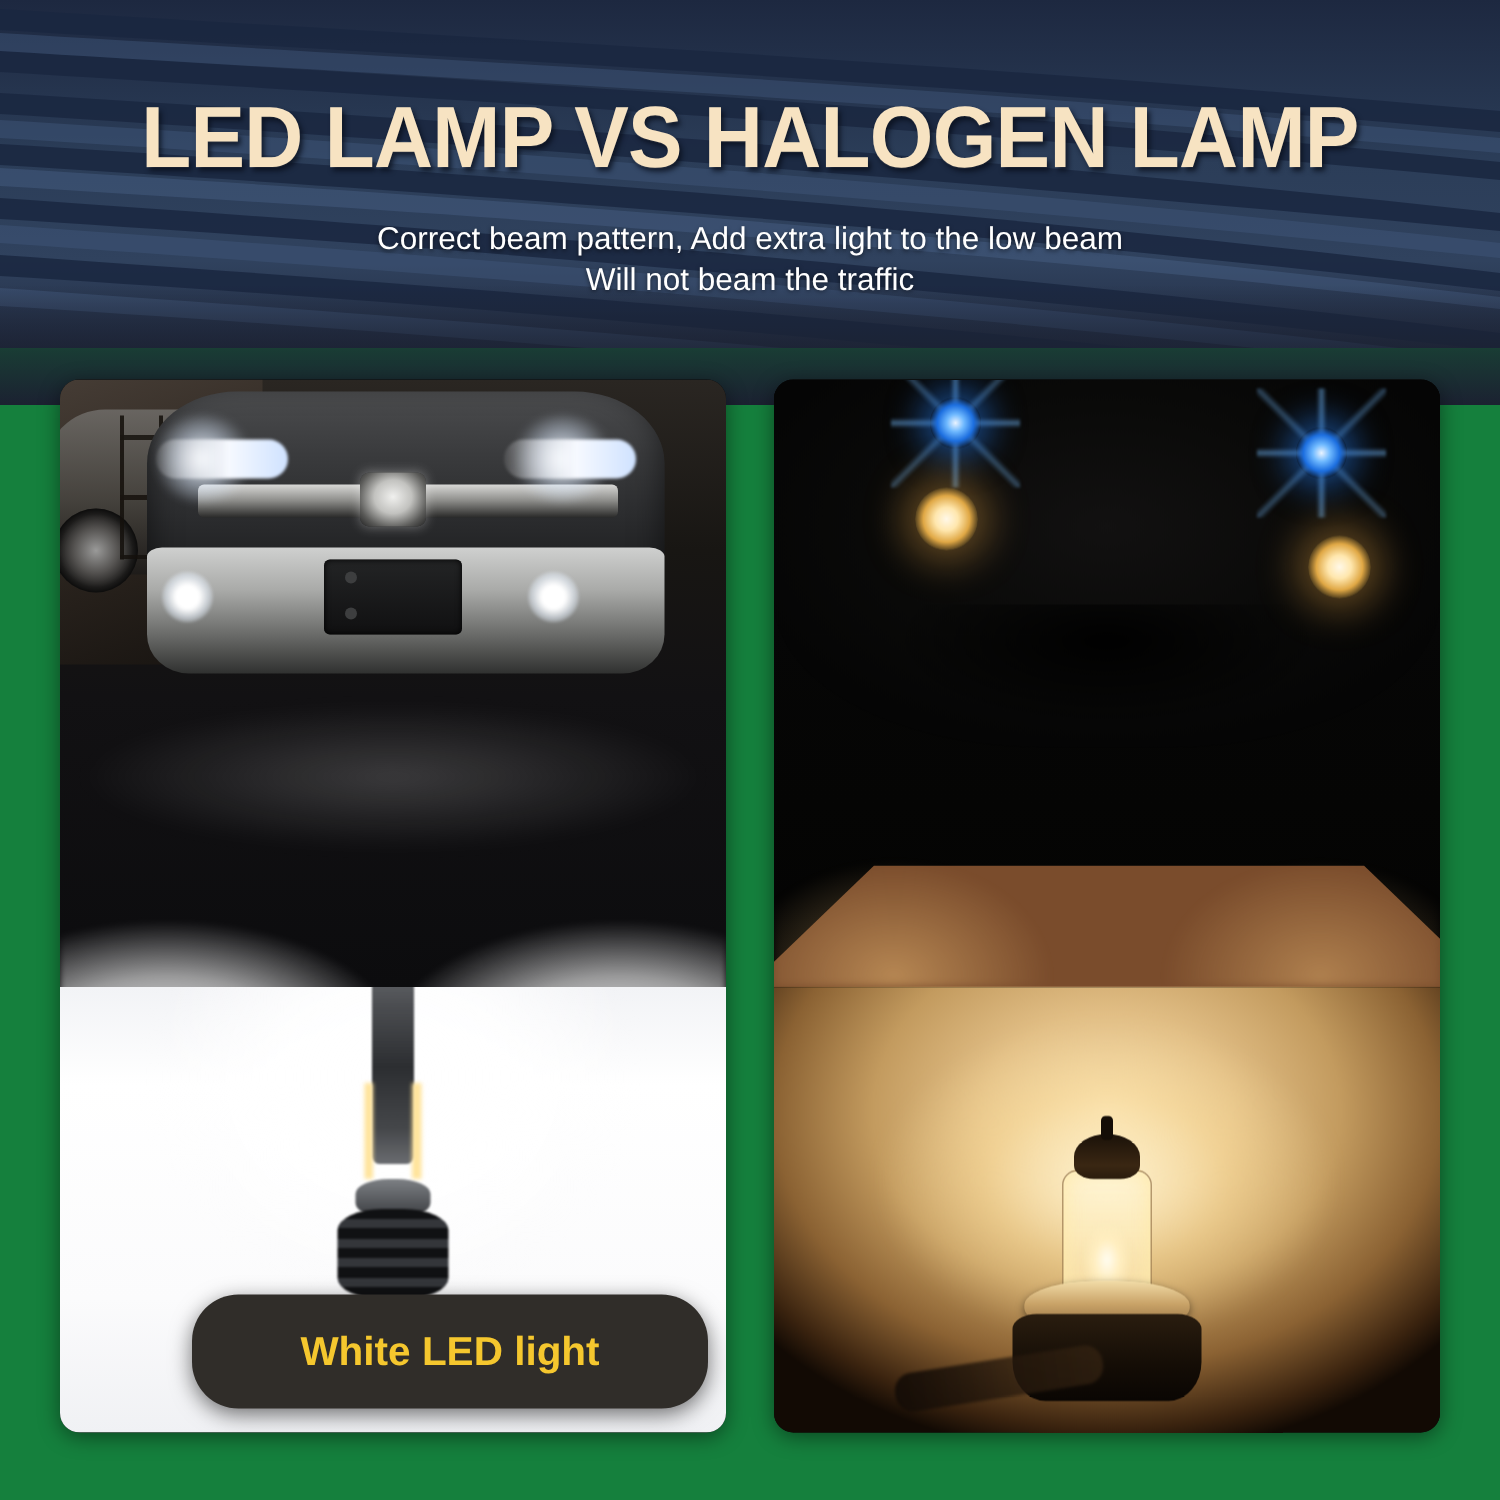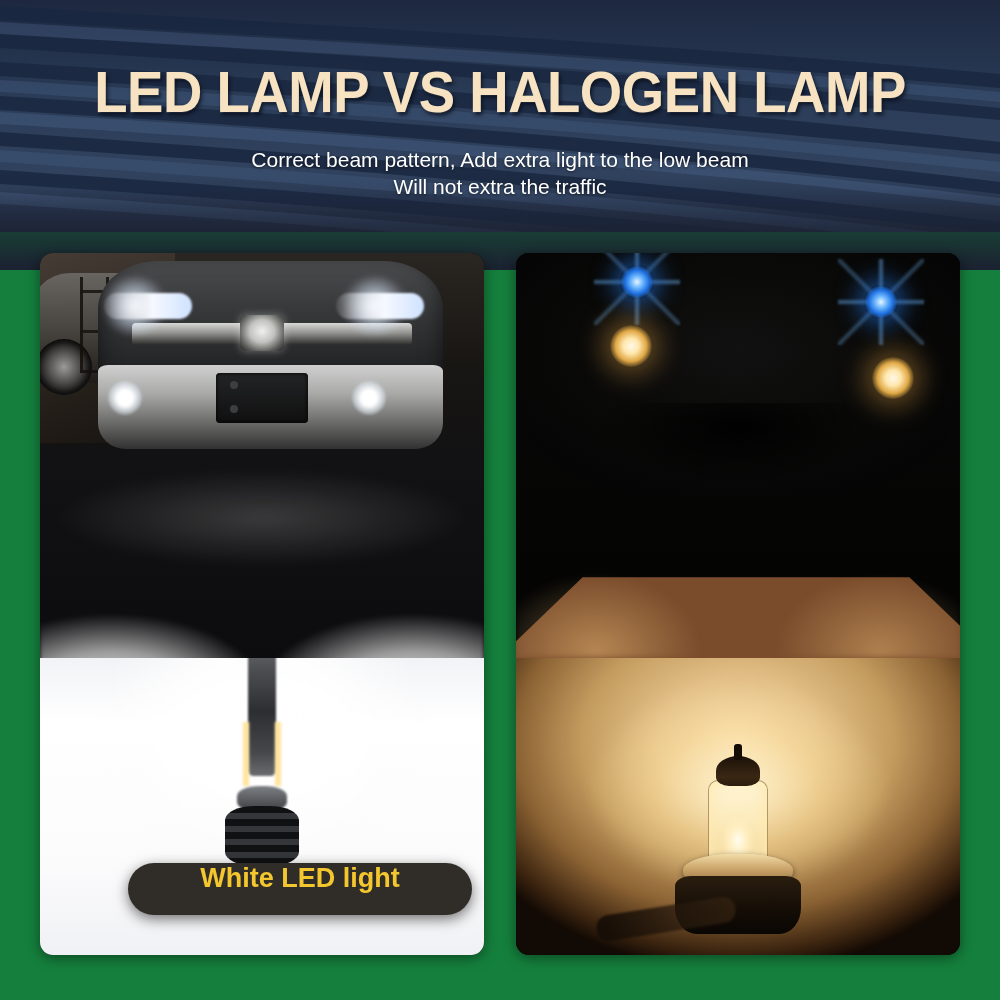--- a/index.html
+++ b/index.html
@@ -324,23 +324,24 @@
     position:absolute; left:18%; top:248px; width:140px; height:26px;
     background: linear-gradient(90deg, rgba(20,12,6,0.95), rgba(60,40,20,0.6));
     border-radius: 12px;
     transform: rotate(-9deg);
     filter: blur(1px);
   }
 
   
   .badge {
     position: absolute;
-    height: 52px;
+    height: 76px;
     border-radius: 31px;
     display: flex;
+    align-items: center;
     justify-content: center;
     white-space: nowrap;
     box-shadow: 0 4px 14px rgba(0,0,0,0.55);
   }
   .badge-led {
     left: 88px; top: 610px; width: 344px;
     background: #302d29;
     color: #f5c72e;
     font-size: 27px;
     font-weight: bold;
@@ -380,21 +381,21 @@
         <path d="M0,192 C260,210 620,236 1000,280 L1000,290 C620,248 260,220 0,204 Z"></path>
       </g>
     </svg>
   </div>
   <div class="header-fade"></div>
 
   <div class="title">LED LAMP VS HALOGEN LAMP</div>
 
   <div class="subtitle">
     <span>Correct beam pattern, Add extra light to the low beam</span>
-    <span>Will not extra the traffic</span>
+    <span>Will not beam the traffic</span>
   </div>
 
   <div class="panel panel-left">
 
     <div class="scene led-top">
       <div class="garage-bg"></div>
       <div class="garage-wall"></div>
       <div class="bg-car"></div>
       <div class="bg-wheel"></div>
       <div class="rail"></div>

